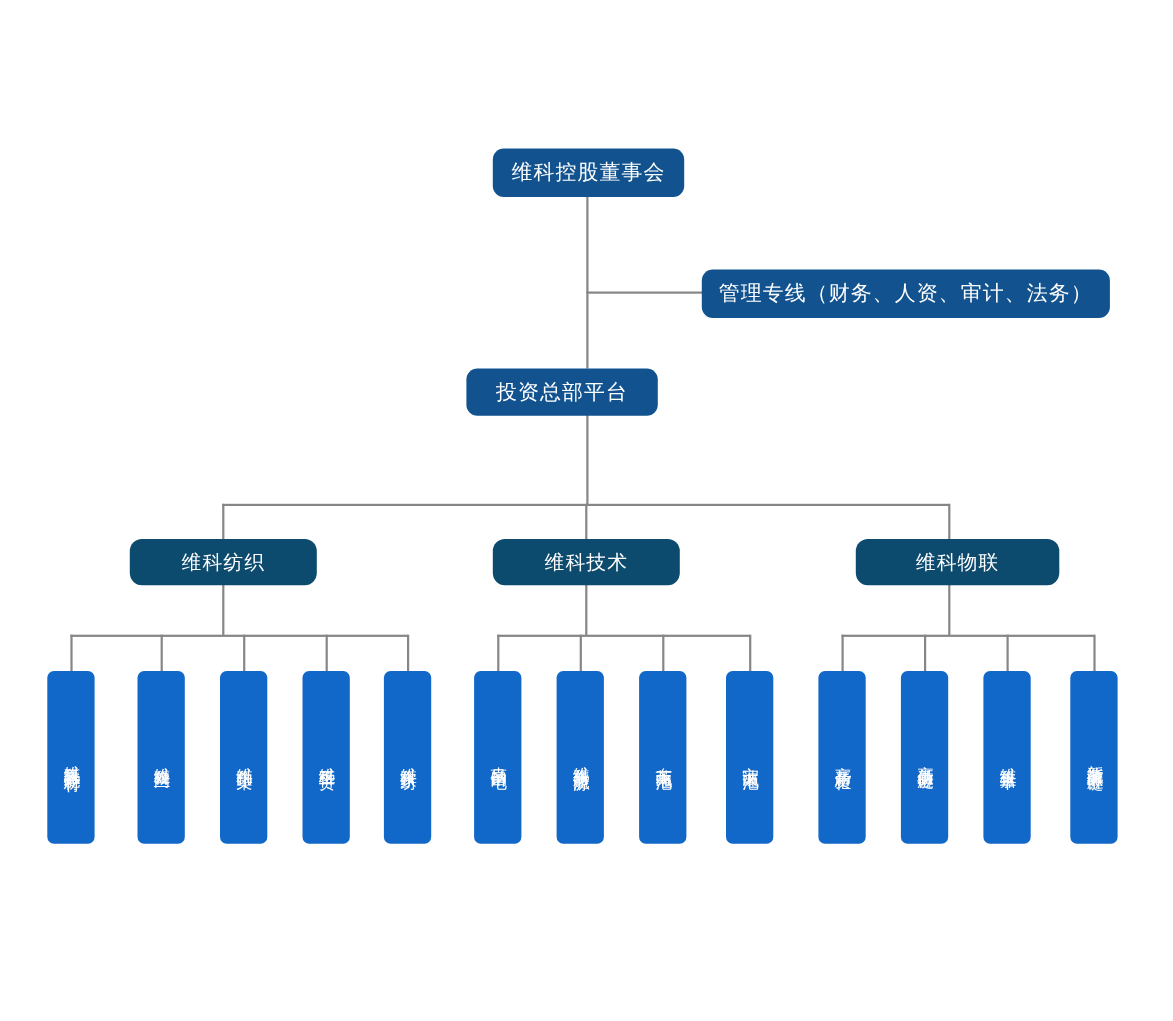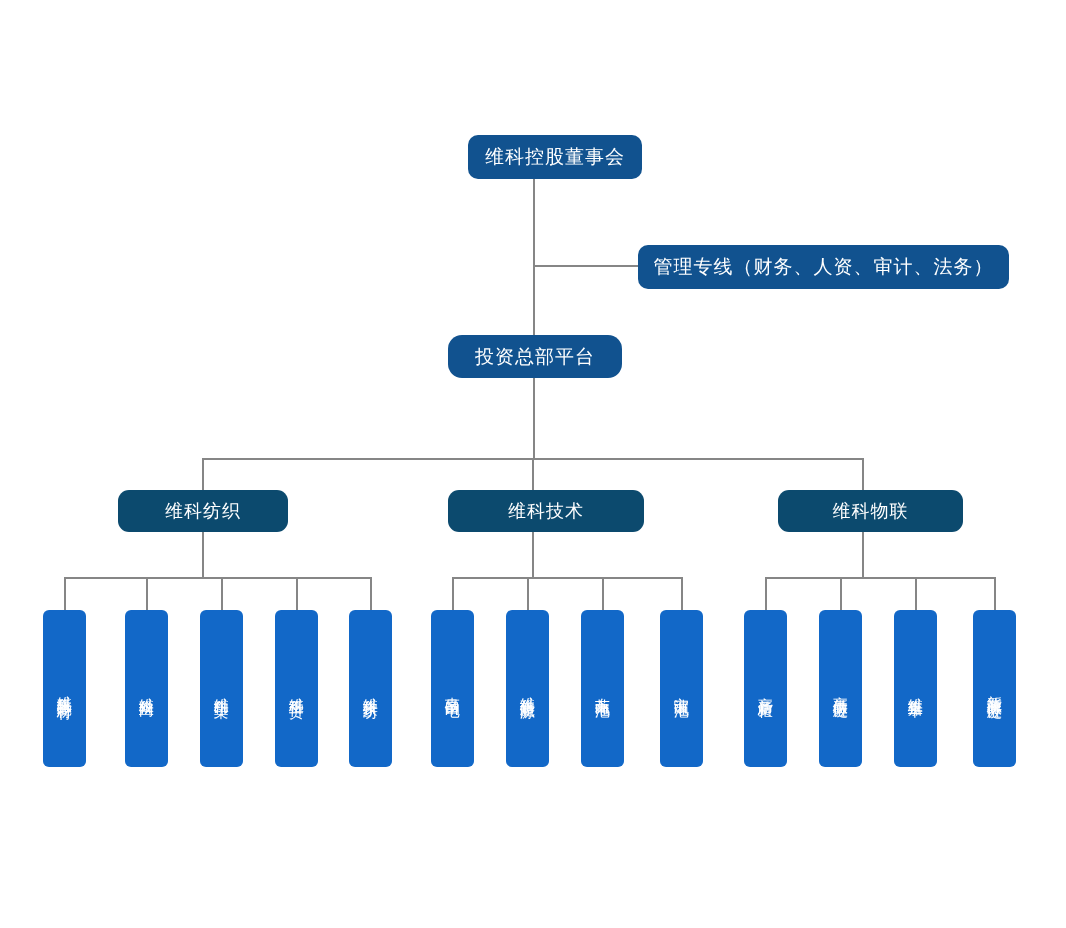--- a/index.html
+++ b/index.html
@@ -92,28 +92,28 @@
   <div class="conn conn-v" style="left:602px; top:577px; height:34px;"></div>
   <div class="conn conn-v" style="left:681px; top:577px; height:34px;"></div>
 
   <div class="conn conn-v" style="left:862px; top:531px; height:47px;"></div>
   <div class="conn conn-h" style="left:765px; top:577px; width:230px;"></div>
   <div class="conn conn-v" style="left:765px; top:577px; height:34px;"></div>
   <div class="conn conn-v" style="left:840px; top:577px; height:34px;"></div>
   <div class="conn conn-v" style="left:915px; top:577px; height:34px;"></div>
   <div class="conn conn-v" style="left:994px; top:577px; height:34px;"></div>
 
-  <div class="node top-level" style="left:448px; top:135px; width:174px; height:44px;margin-left:20px;">维科控股董事会</div>
+  <div class="node top-level" style="left:448px; top:135px; width:174px; height:44px;">维科控股董事会</div>
 
   <div class="node top-level" style="left:638px; top:245px; width:371px; height:44px;">管理专线（财务、人资、审计、法务）</div>
 
-  <div class="node top-level" style="left:448px; top:335px; width:174px; height:43px;border-radius:14px;">投资总部平台</div>
+  <div class="node top-level" style="left:424px; top:335px; width:174px; height:43px;">投资总部平台</div>
 
   <div class="node group-level" style="left:118px; top:490px; width:170px; height:42px;">维科纺织</div>
-  <div class="node group-level" style="left:448px; top:490px; width:196px; height:42px;">维科技术</div>
+  <div class="node group-level" style="left:448px; top:490px; width:170px; height:42px;">维科技术</div>
   <div class="node group-level" style="left:778px; top:490px; width:185px; height:42px;">维科物联</div>
 
   <div class="node leaf-level" style="left:43px; top:610px; width:43px; height:157px;">维科氢能特材</div>
   <div class="node leaf-level" style="left:125px; top:610px; width:43px; height:157px;">维科丝网</div>
   <div class="node leaf-level" style="left:200px; top:610px; width:43px; height:157px;">维科印染</div>
   <div class="node leaf-level" style="left:275px; top:610px; width:43px; height:157px;">维科工贸</div>
   <div class="node leaf-level" style="left:349px; top:610px; width:43px; height:157px;">维科家纺</div>
 
   <div class="node leaf-level" style="left:431px; top:610px; width:43px; height:157px;">南昌钠电</div>
   <div class="node leaf-level" style="left:506px; top:610px; width:43px; height:157px;">维科新能源</div>

